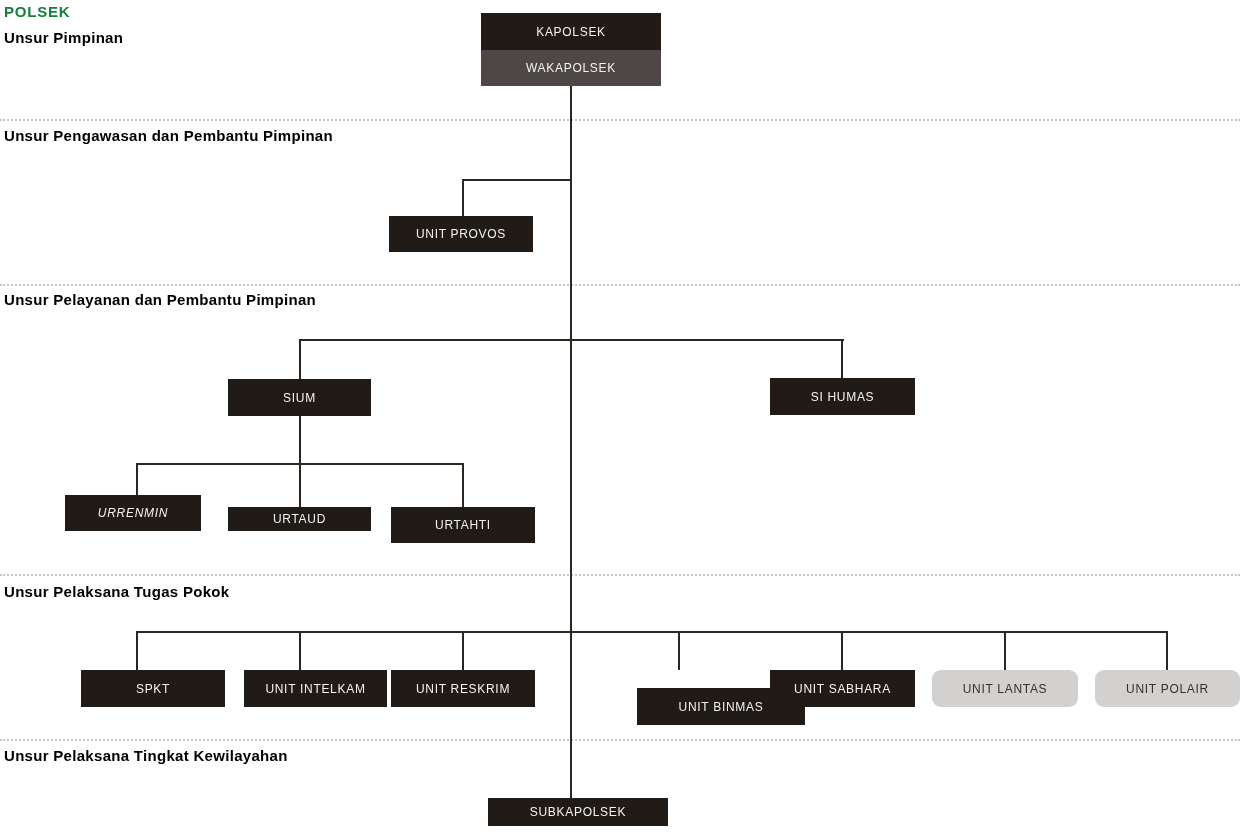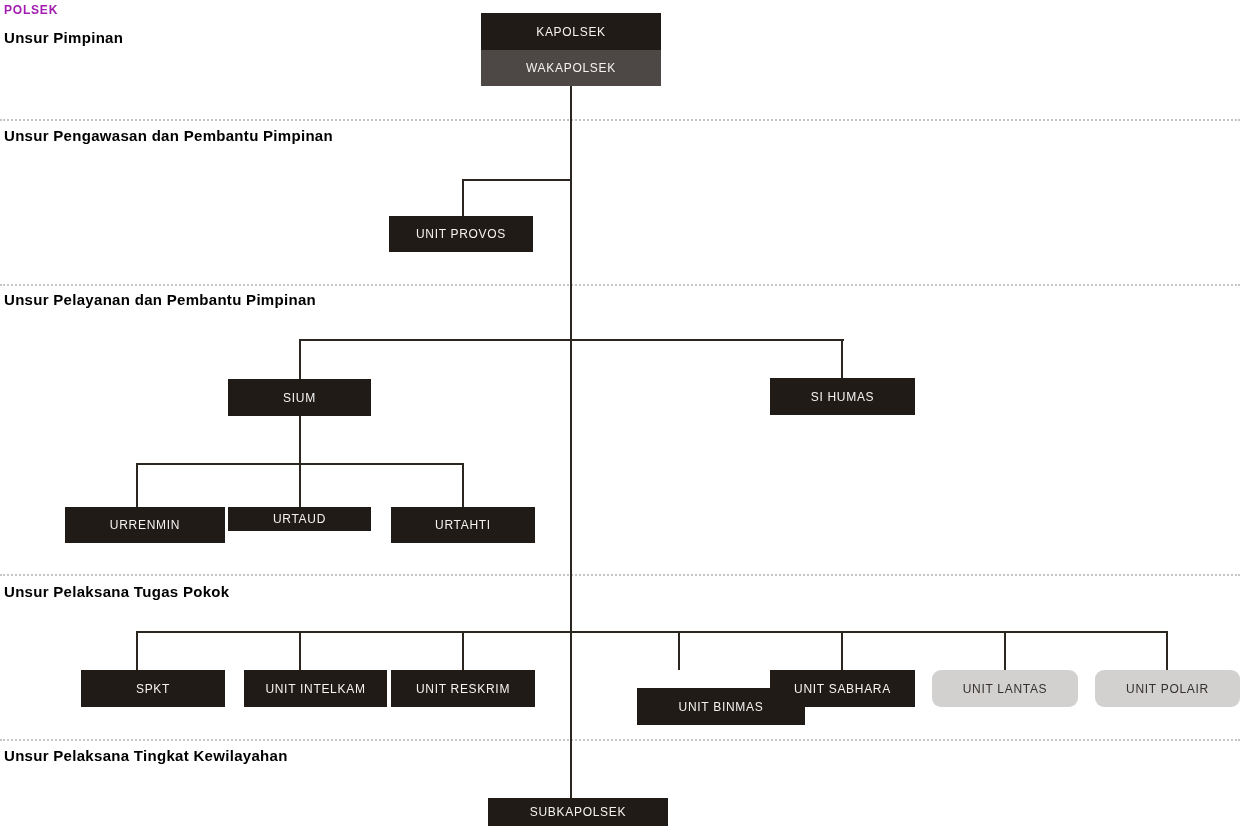--- a/index.html
+++ b/index.html
@@ -10,24 +10,24 @@
     position: relative;
     width: 1240px;
     height: 834px;
     background: #ffffff;
     overflow: hidden;
   }
 
   .page-title {
     position: absolute;
     left: 4px; top: 3px;
-    font-size: 12px;
+    font-size: 15px;
     font-weight: bold;
     letter-spacing: 0.8px;
-    color: #a21caf;
+    color: #15803d;
   }
 
   .section-label {
     position: absolute;
     left: 4px;
     font-size: 15px;
     font-weight: bold;
     letter-spacing: 0.3px;
     color: #000000;
     white-space: nowrap;
@@ -103,21 +103,21 @@
   <div class="line" style="left:1166px;top:631px;width:2px;height:39px;"></div>
 
   <div class="box" style="left:481px;top:13px;width:180px;height:37px;">KAPOLSEK</div>
   <div class="box gray" style="left:481px;top:50px;width:180px;height:36px;">WAKAPOLSEK</div>
 
   <div class="box" style="left:389px;top:216px;width:144px;height:36px;">UNIT PROVOS</div>
 
   <div class="box" style="left:228px;top:379px;width:143px;height:37px;">SIUM</div>
   <div class="box" style="left:770px;top:378px;width:145px;height:37px;">SI HUMAS</div>
 
-  <div class="box" style="left:65px;top:507px;width:160px;height:36px;">URRENMIN</div>
+  <div class="box" style="left:65px;top:495px;width:136px;height:36px;font-style:italic;">URRENMIN</div>
   <div class="box" style="left:228px;top:507px;width:143px;height:24px;">URTAUD</div>
   <div class="box" style="left:391px;top:507px;width:144px;height:36px;">URTAHTI</div>
 
   <div class="box" style="left:81px;top:670px;width:144px;height:37px;">SPKT</div>
   <div class="box" style="left:244px;top:670px;width:143px;height:37px;">UNIT INTELKAM</div>
   <div class="box" style="left:391px;top:670px;width:144px;height:37px;">UNIT RESKRIM</div>
   <div class="box" style="left:637px;top:670px;width:168px;height:37px;margin-top:18px;">UNIT BINMAS</div>
   <div class="box" style="left:770px;top:670px;width:145px;height:37px;">UNIT SABHARA</div>
   <div class="box light" style="left:932px;top:670px;width:146px;height:37px;">UNIT LANTAS</div>
   <div class="box light" style="left:1095px;top:670px;width:145px;height:37px;">UNIT POLAIR</div>

